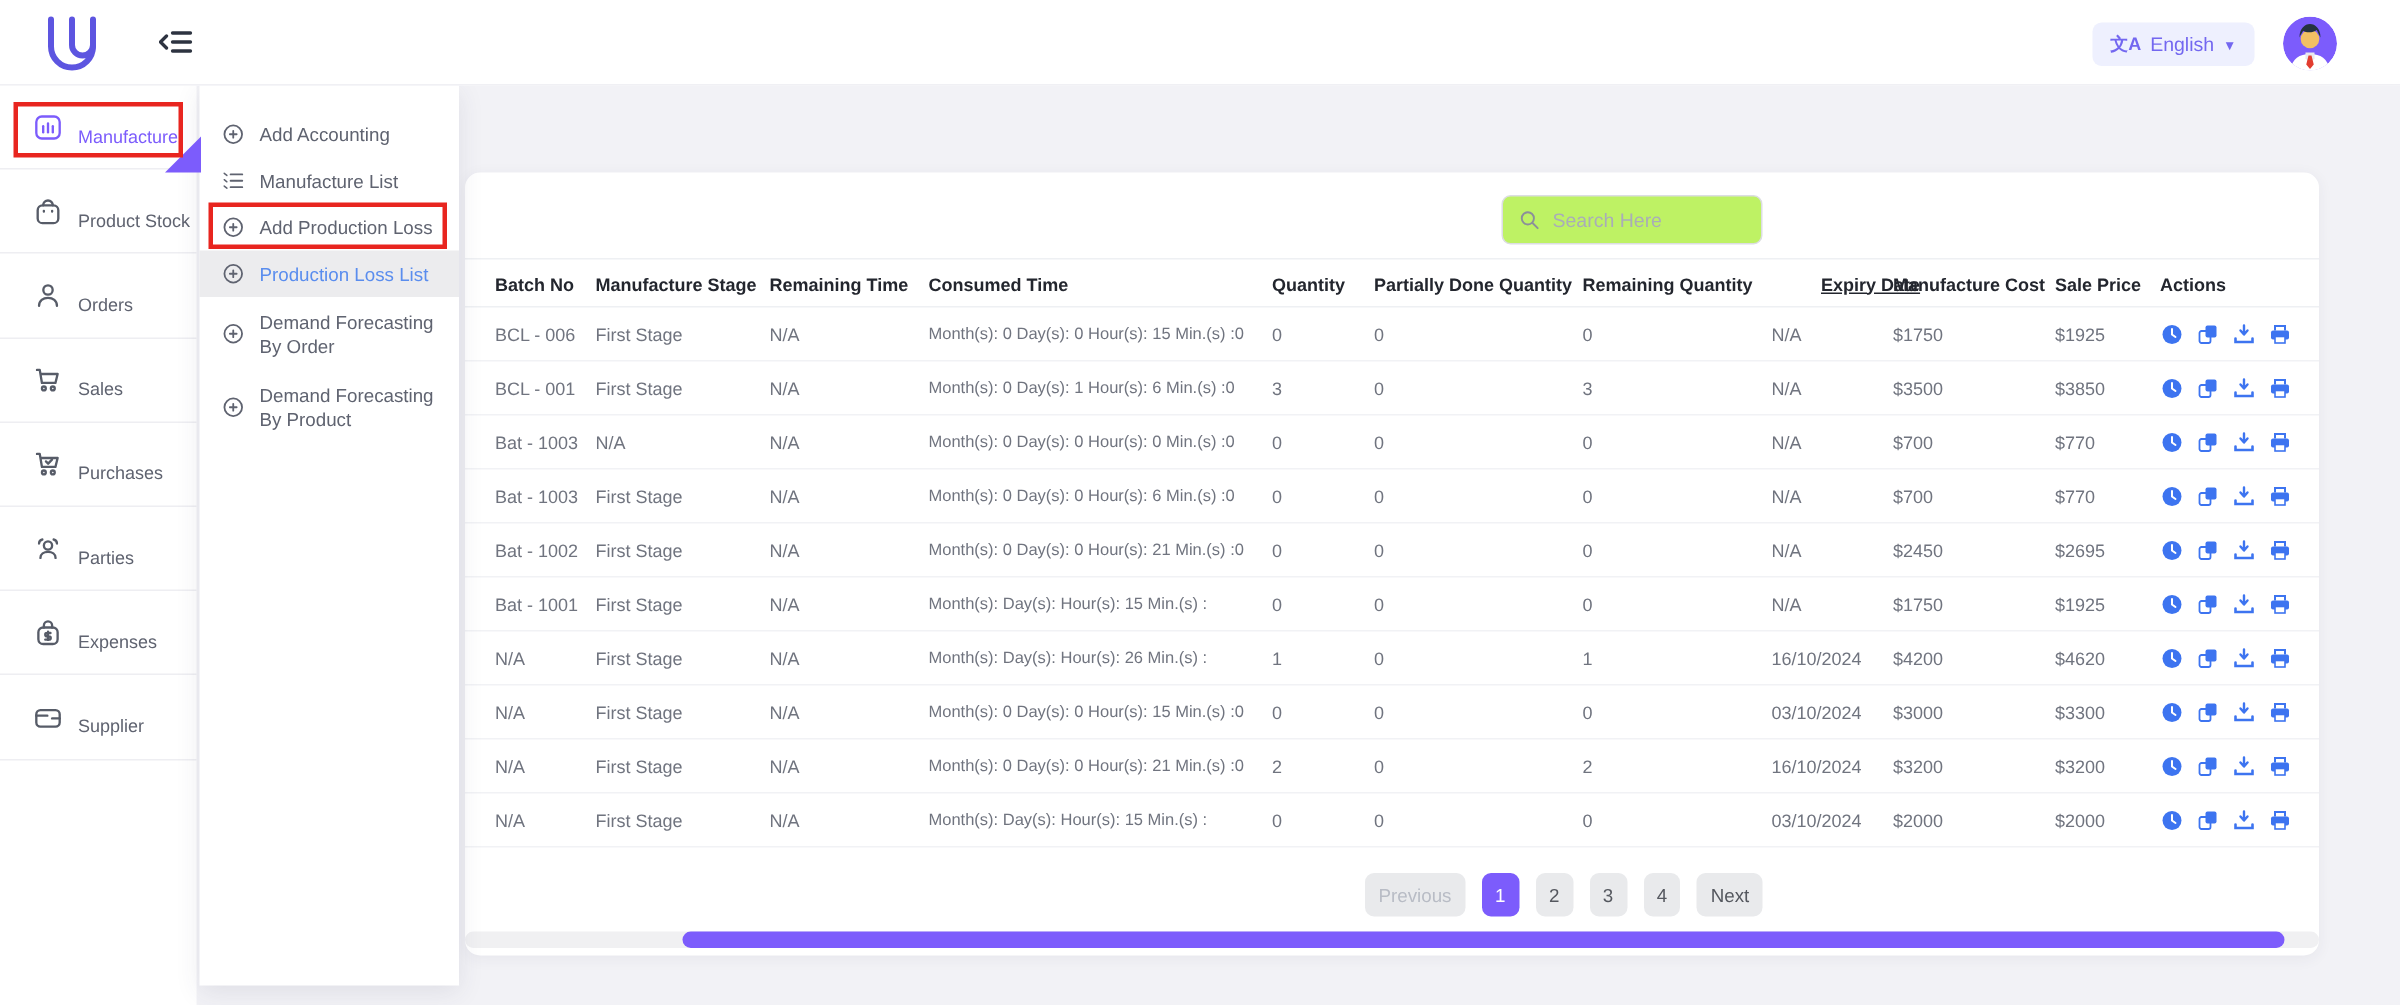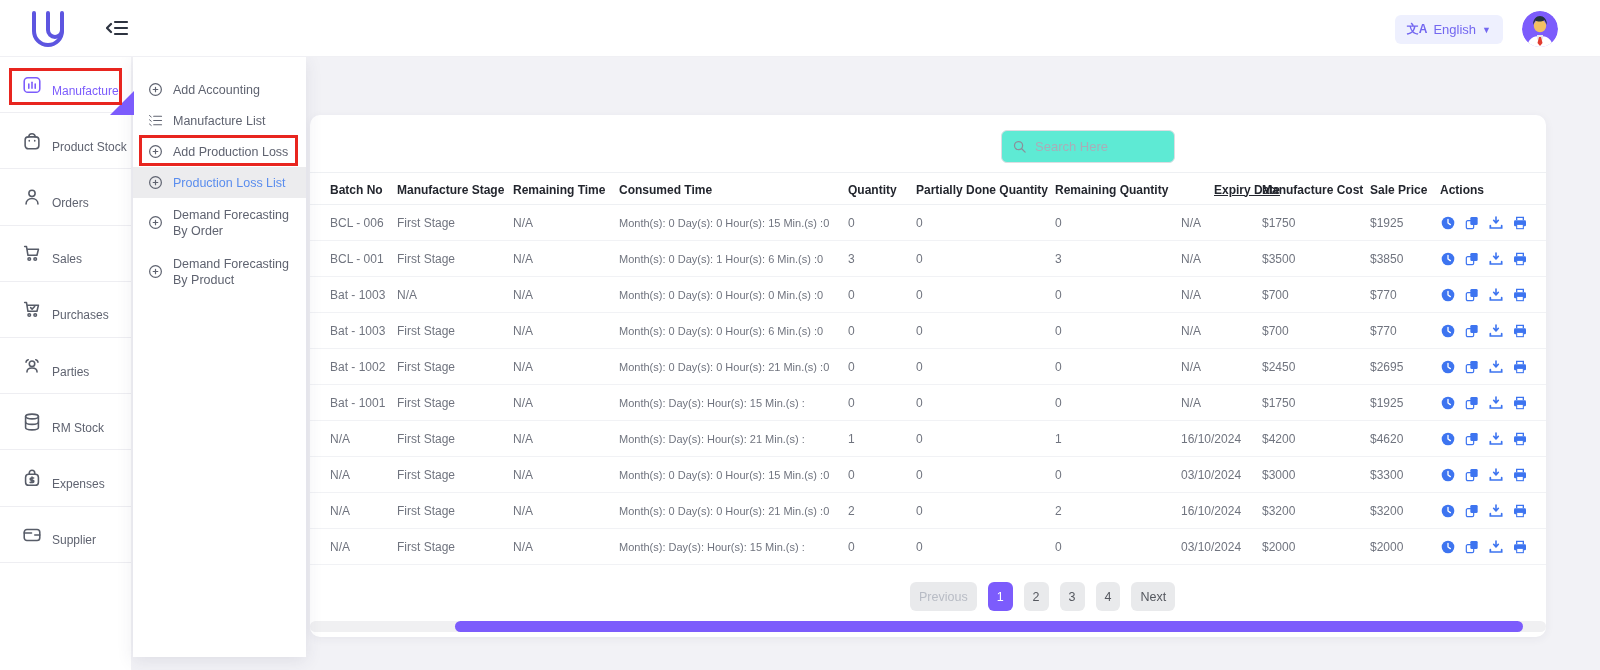--- a/index.html
+++ b/index.html
@@ -43,21 +43,21 @@
   .sub-item.active .lbl { color:#5a8dee; }
   .sub-item.active .ic { color:#5f6370; }
 
   
   .anno { position:absolute; border:3px solid #e8251f; z-index:40; pointer-events:none; }
 
   
   .card { position:absolute; left:310px; top:115px; width:1236px; height:522px;
     background:#ffffff; border-radius:10px; box-shadow:0 2px 10px rgba(50,50,80,.06); z-index:10; }
   .search-box { position:absolute; left:691px; top:15px; width:174px; height:33px;
-    border:1px solid #dcdde2; border-radius:6px; background:#5eead4;
+    border:1px solid #dcdde2; border-radius:6px; background:#bef264;
     display:flex; align-items:center; padding:0 10px; gap:8px; }
   .search-box .ic { width:15px; height:15px; color:#8b8f9a; flex:0 0 15px; }
   .search-box input { border:none; outline:none; flex:1; font-size:13px; color:#555;
     font-family:"Liberation Sans", sans-serif; background:transparent; }
   .search-box input::placeholder { color:#a9adb8; }
 
   .thead { position:absolute; left:0; top:57px; width:1236px; height:33px;
     border-top:1px solid #eef0f3; border-bottom:1px solid #eef0f3; }
   .th { position:absolute; top:0; height:33px; display:flex; align-items:center;
     font-size:12px; font-weight:bold; color:#23262e; white-space:nowrap; }
@@ -165,28 +165,20 @@
       <div class="side-item">
         <span class="ic"><svg viewBox="0 0 24 24" fill="none" stroke="currentColor" stroke-width="1.7" stroke-linecap="round" stroke-linejoin="round">
             <circle cx="12" cy="9.5" r="3"></circle>
             <path d="M6.5 18.5 c0-2.8 2.5-4.4 5.5-4.4 s5.5 1.6 5.5 4.4"></path>
             <path d="M5.5 8 a3 3 0 0 1 2.4-2.9 M18.5 8 a3 3 0 0 0-2.4-2.9"></path>
           </svg></span>
     <span class="lbl">Parties</span>
       </div>
       <div class="side-item">
         <span class="ic"><svg viewBox="0 0 24 24" fill="none" stroke="currentColor" stroke-width="1.7" stroke-linecap="round" stroke-linejoin="round">
-            <ellipse cx="12" cy="6" rx="7" ry="2.6"></ellipse>
-            <path d="M5 6 v6 c0 1.5 3.1 2.6 7 2.6 s7-1.1 7-2.6 V6"></path>
-            <path d="M5 12 v6 c0 1.5 3.1 2.6 7 2.6 s7-1.1 7-2.6 v-6"></path>
-          </svg></span>
-    <span class="lbl">RM Stock</span>
-      </div>
-      <div class="side-item">
-        <span class="ic"><svg viewBox="0 0 24 24" fill="none" stroke="currentColor" stroke-width="1.7" stroke-linecap="round" stroke-linejoin="round">
             <rect x="5" y="8" width="14" height="12" rx="3.5"></rect>
             <path d="M9 8 V6.5 a3 3 0 0 1 6 0 V8"></path>
             <path d="M12 11 v6 M13.8 12 h-2.6 a1.2 1.2 0 0 0 0 2.4 h1.6 a1.2 1.2 0 0 1 0 2.4 h-2.8"></path>
           </svg></span>
     <span class="lbl">Expenses</span>
       </div>
       <div class="side-item">
         <span class="ic"><svg viewBox="0 0 24 24" fill="none" stroke="currentColor" stroke-width="1.7" stroke-linecap="round" stroke-linejoin="round">
             <rect x="3.5" y="7" width="17" height="12" rx="3"></rect>
             <path d="M3.5 11 h8"></path>
@@ -454,21 +446,21 @@
               <path d="M7 8 V3.5 h10 V8" stroke="currentColor" stroke-width="2" fill="none"></path>
               <rect x="3" y="8" width="18" height="9" rx="2" fill="currentColor"></rect>
               <rect x="7" y="14" width="10" height="6.5" fill="#ffffff" stroke="currentColor" stroke-width="1.6"></rect>
             </svg></span>
         </span>
       </div>
       <div class="trow" style="top: 306px;">
         <span class="td" style="left: 20px; width: 65px;">N/A</span>
         <span class="td" style="left: 87px; width: 112px;">First Stage</span>
         <span class="td" style="left: 203px; width: 102px;">N/A</span>
-        <span class="td consumed" style="left: 309px; width: 225px;">Month(s): Day(s): Hour(s): 21 Min.(s) :</span>
+        <span class="td consumed" style="left: 309px; width: 225px;">Month(s): Day(s): Hour(s): 26 Min.(s) :</span>
         <span class="td" style="left: 538px; width: 64px;">1</span>
         <span class="td" style="left: 606px; width: 135px;">0</span>
         <span class="td" style="left: 745px; width: 122px;">1</span>
         <span class="td" style="left: 871px; width: 77px;">16/10/2024</span>
         <span class="td" style="left: 952px; width: 104px;">$4200</span>
         <span class="td" style="left: 1060px; width: 66px;">$4620</span>
         <span class="td actions-cell" style="left: 1130px; width: 100px;">
           <span class="act-ic"><svg viewBox="0 0 24 24">
               <circle cx="12" cy="12" r="9.5" fill="currentColor"></circle>
               <path d="M12 6.5 V12 l3.5 2.5" stroke="#ffffff" stroke-width="2" fill="none" stroke-linecap="round"></path>

